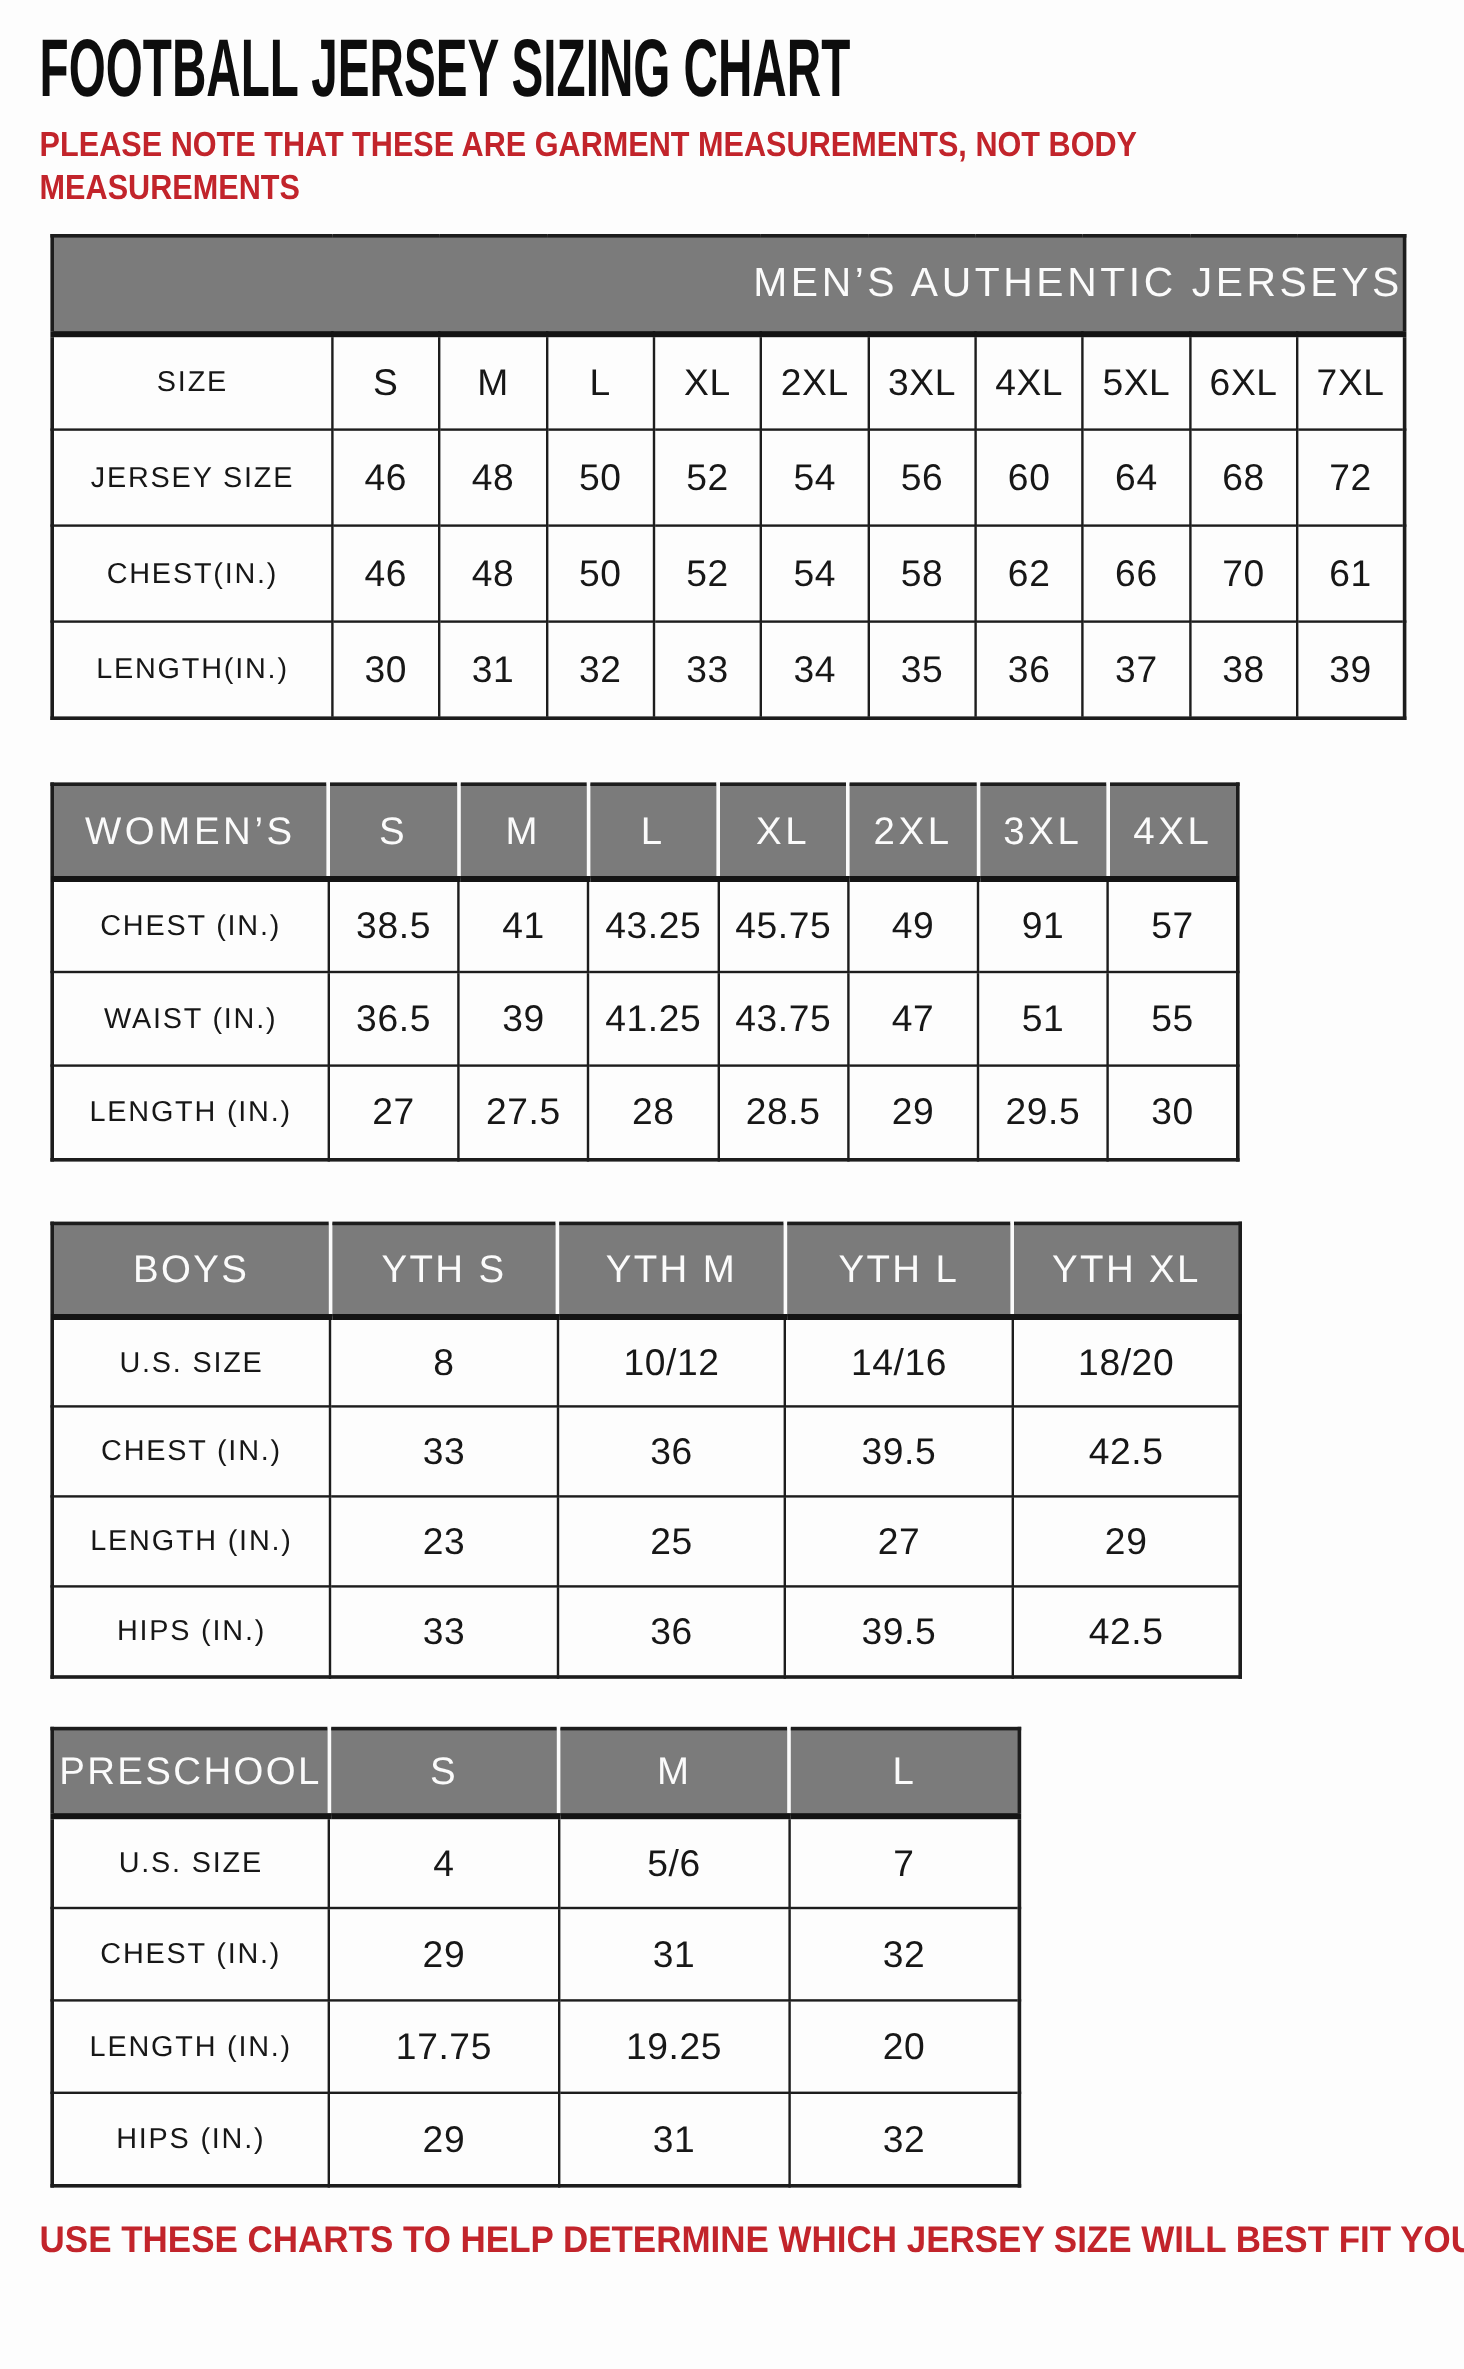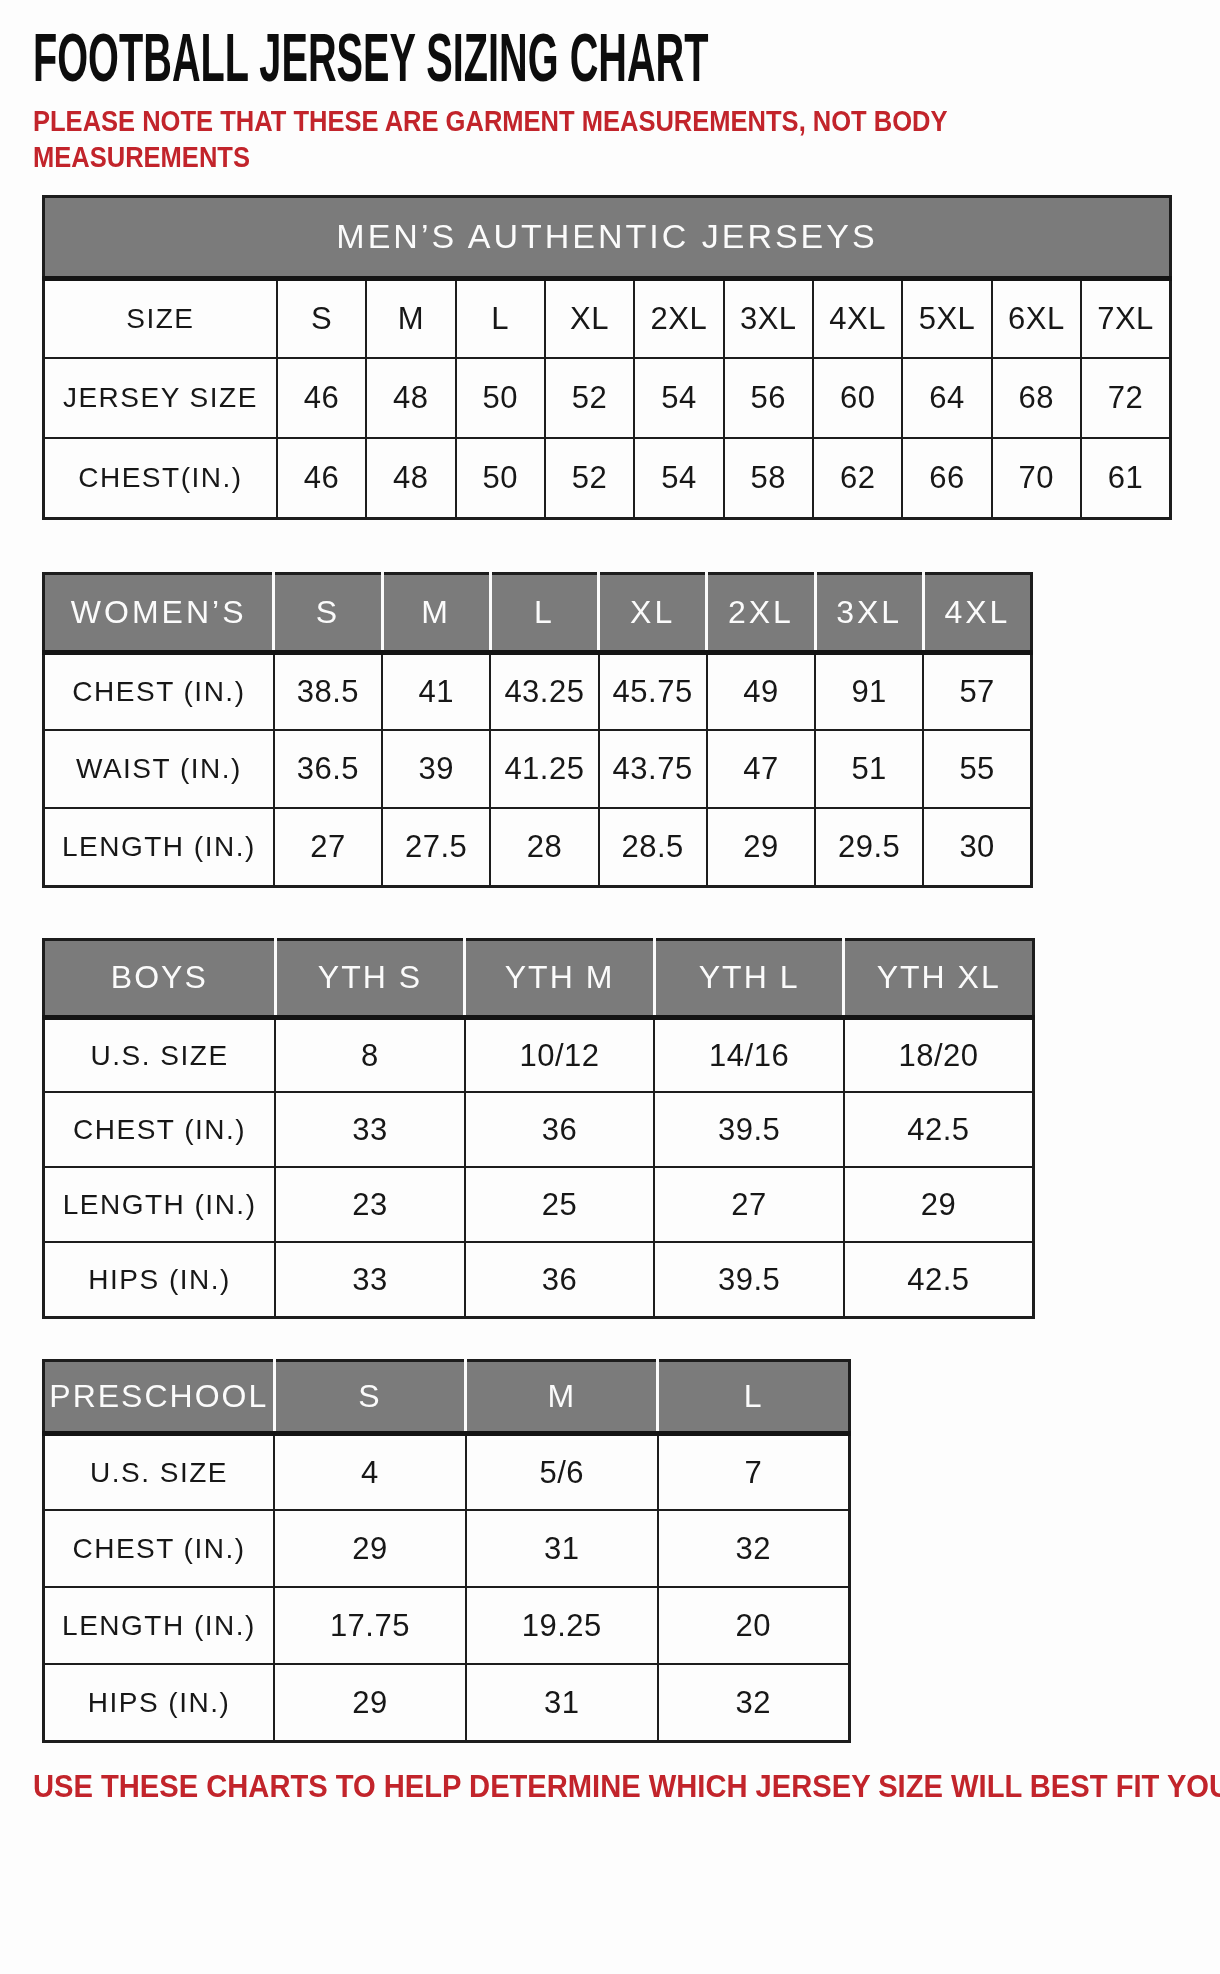--- a/index.html
+++ b/index.html
@@ -61,40 +61,40 @@
     background: #7b7b7b;
     color: #fbfbfb;
     font-weight: normal;
     font-size: 32px;
     letter-spacing: 3px;
     text-align: center;
     vertical-align: middle;
     border-bottom: 5px solid #141414;
   }
   th + th { border-left: 3px solid #fbfbfb; }
-  .t-mens th      { height: 82px; font-size: 34px; }
+  .t-mens th      { height: 82px; font-size: 34px; text-align: right; }
   .t-womens th    { height: 79px; }
   .t-boys th      { height: 78px; letter-spacing: 2px; }
   .t-preschool th { height: 73px; letter-spacing: 2px; }
 
   td {
     border: 2px solid #1d1d1d;
     text-align: center;
     vertical-align: middle;
     font-size: 31px;
     letter-spacing: 0.5px;
     color: #171717;
   }
   .t-mens td      { height: 80px; }
   .t-womens td    { height: 78px; }
   .t-boys td      { height: 75px; }
   .t-preschool td { height: 77px; }
 
   td.rowlabel {
-    font-size: 28px;
+    font-size: 24px;
     letter-spacing: 1.5px;
     line-height: 1.15;
     padding: 0 8px;
   }
 </style>
 </head>
 <body>
 
 <div class="content">
 
@@ -153,20 +153,33 @@
           <td>46</td>
           <td>48</td>
           <td>50</td>
           <td>52</td>
           <td>54</td>
           <td>58</td>
           <td>62</td>
           <td>66</td>
           <td>70</td>
           <td>61</td>
+        </tr>
+        <tr>
+          <td class="rowlabel">LENGTH(IN.)</td>
+          <td>30</td>
+          <td>31</td>
+          <td>32</td>
+          <td>33</td>
+          <td>34</td>
+          <td>35</td>
+          <td>36</td>
+          <td>37</td>
+          <td>38</td>
+          <td>39</td>
         </tr>
       </tbody>
   </table>
 
   <table class="t-womens">
     <colgroup>
       <col style="width:23.3%">
       <col style="width:10.95%">
         <col style="width:10.95%">
         <col style="width:10.95%">

